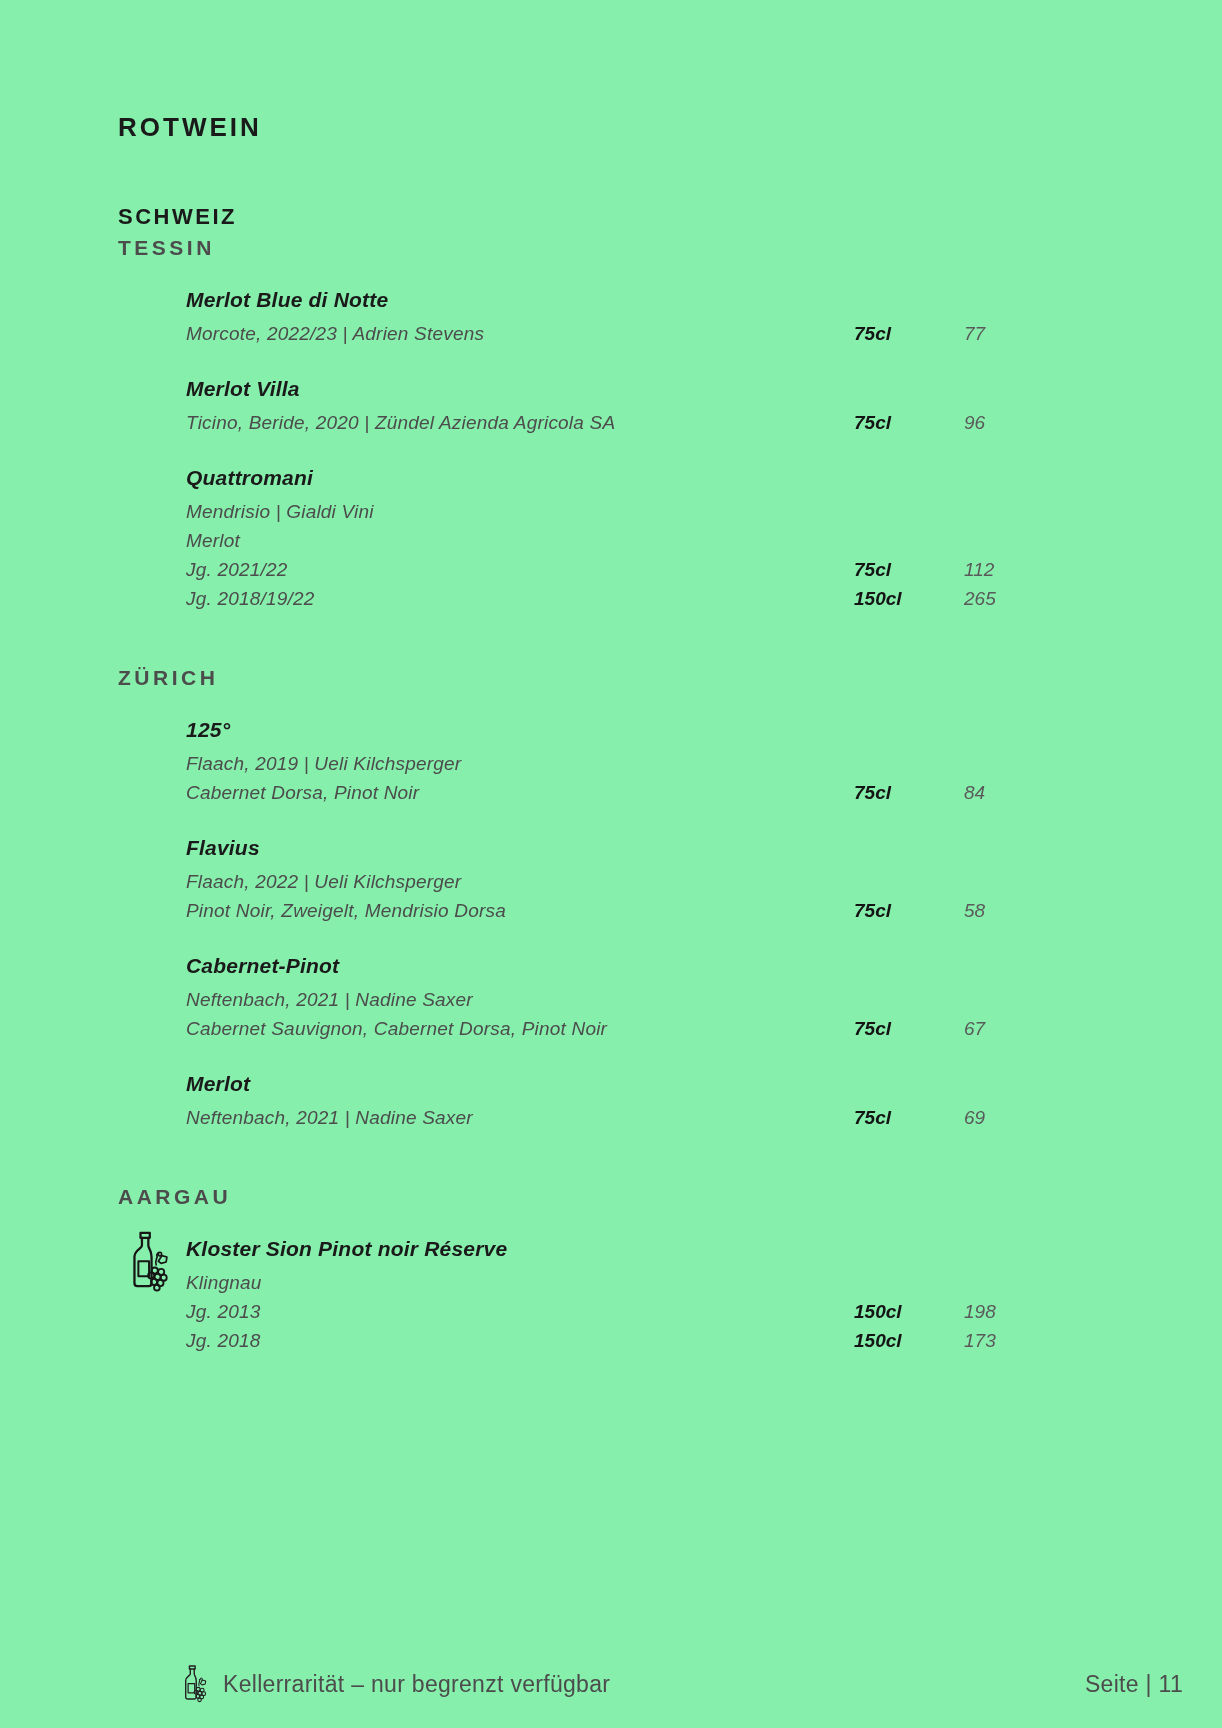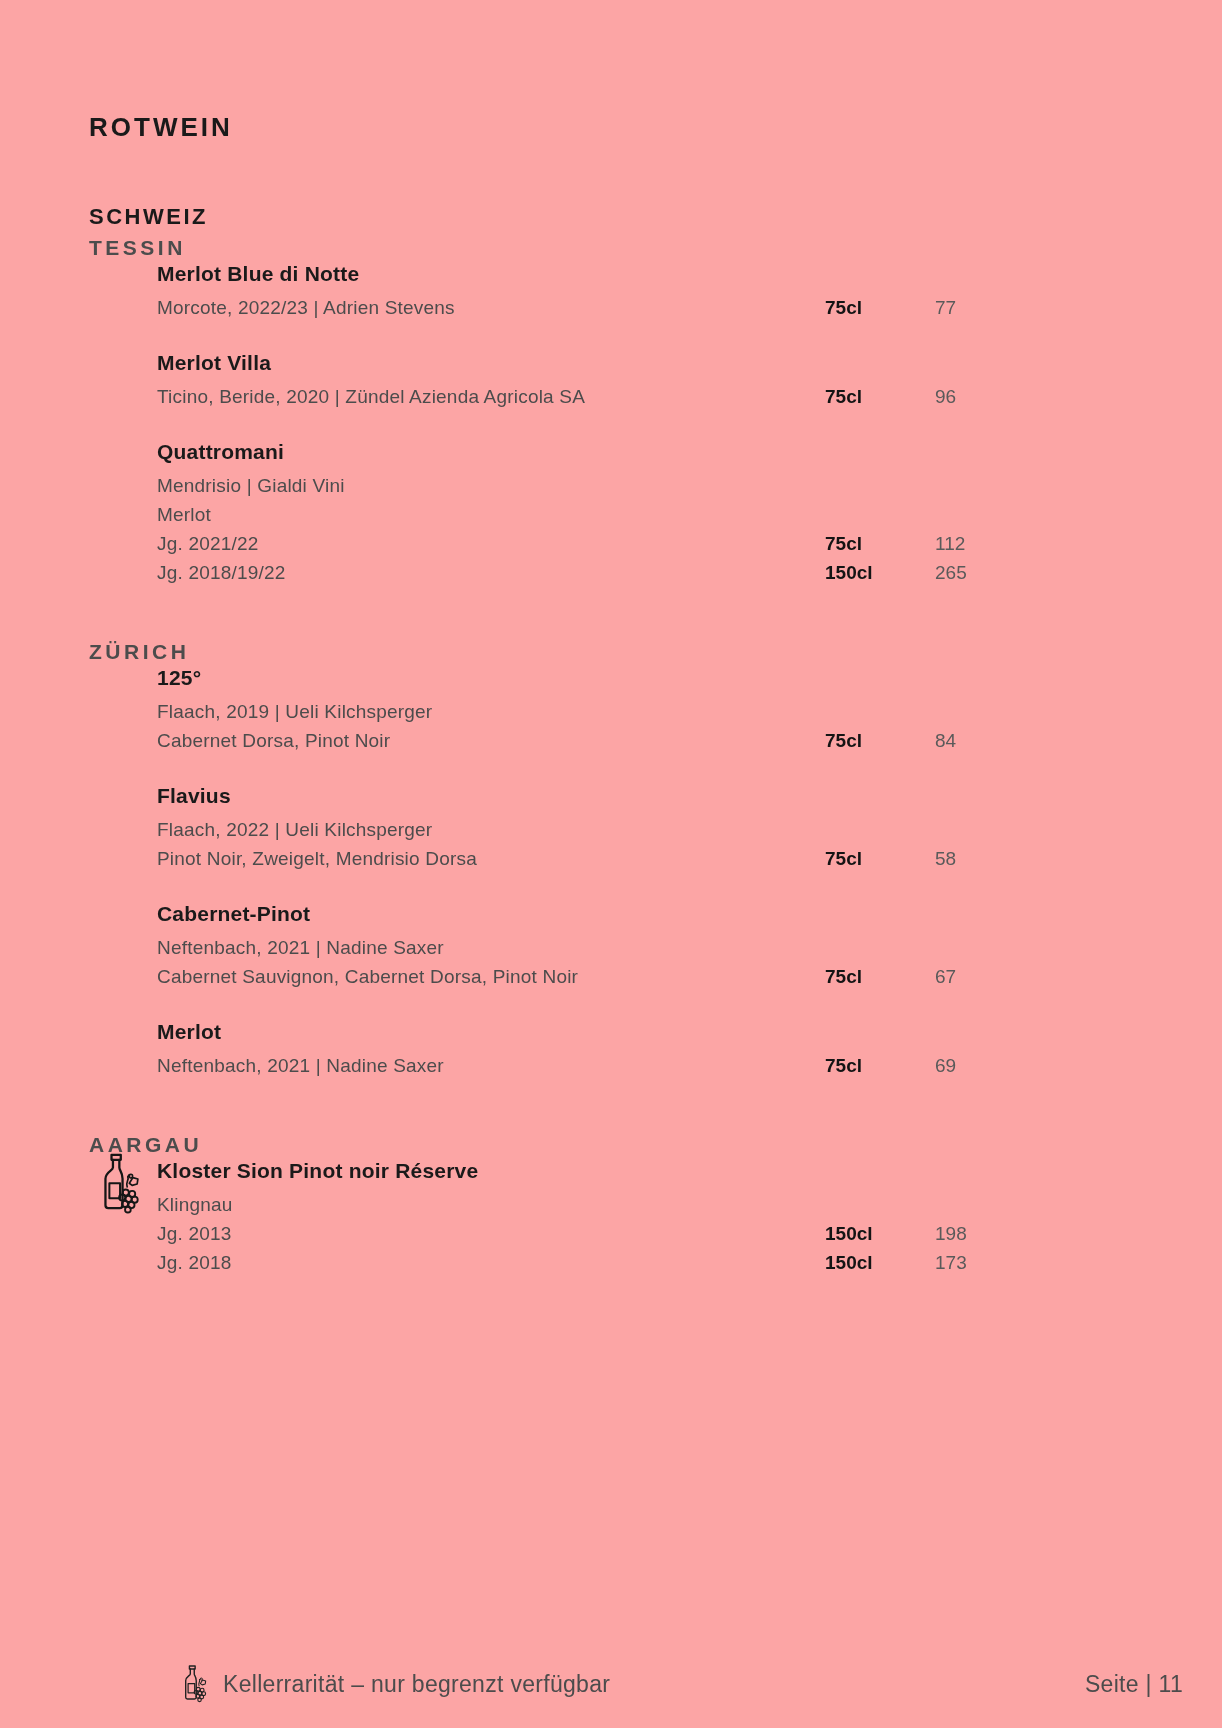--- a/index.html
+++ b/index.html
@@ -1,26 +1,26 @@
 <!DOCTYPE html>
 <html><head>
 <meta charset="utf-8">
 <style>
   html,body{margin:0;padding:0;background:#ffffff;}
   .page{
-    width:1222px;height:1728px;position:relative;background:#fca5a5;
+    width:1222px;height:1728px;position:relative;background:#86efac;
     font-family:"Liberation Sans",sans-serif;color:#1a1a1a;
-    box-sizing:border-box;padding:112px 0 0 89px;overflow:hidden;
+    box-sizing:border-box;padding:112px 0 0 118px;overflow:hidden;
   }
   h1.title{font-size:26px;line-height:30px;font-weight:700;letter-spacing:3px;margin:0;}
   .country{margin-top:62px;font-size:22px;line-height:26px;font-weight:700;letter-spacing:2.5px;}
   .region{font-size:21px;line-height:25px;font-weight:700;letter-spacing:3.5px;color:#4c4c4c;}
   .region-block.first .region{margin-top:5px;}
   .region-block.gap{margin-top:52px;}
-  .wines{width:840px;margin-left:68px;}
+  .wines{margin-top:26px;width:840px;margin-left:68px;font-style:italic;}
   .wine{margin-bottom:27px;position:relative;}
   .wine:last-child{margin-bottom:0;}
   .wine-name{font-size:21px;line-height:27px;font-weight:700;margin-bottom:6px;letter-spacing:0.2px;}
   .row{display:flex;align-items:baseline;font-size:19px;line-height:29px;}
   .detail{flex:1;color:#4c4c4c;letter-spacing:0.2px;}
   .size{width:80px;text-align:left;font-weight:700;color:#141414;}
   .price{width:62px;margin-left:30px;color:#5a5a5a;}
   .entry-icon{position:absolute;left:-64px;top:-5px;width:47px;height:64px;color:#161616;display:block;}
   .entry-icon svg{width:100%;height:100%;display:block;}
   .footer{

